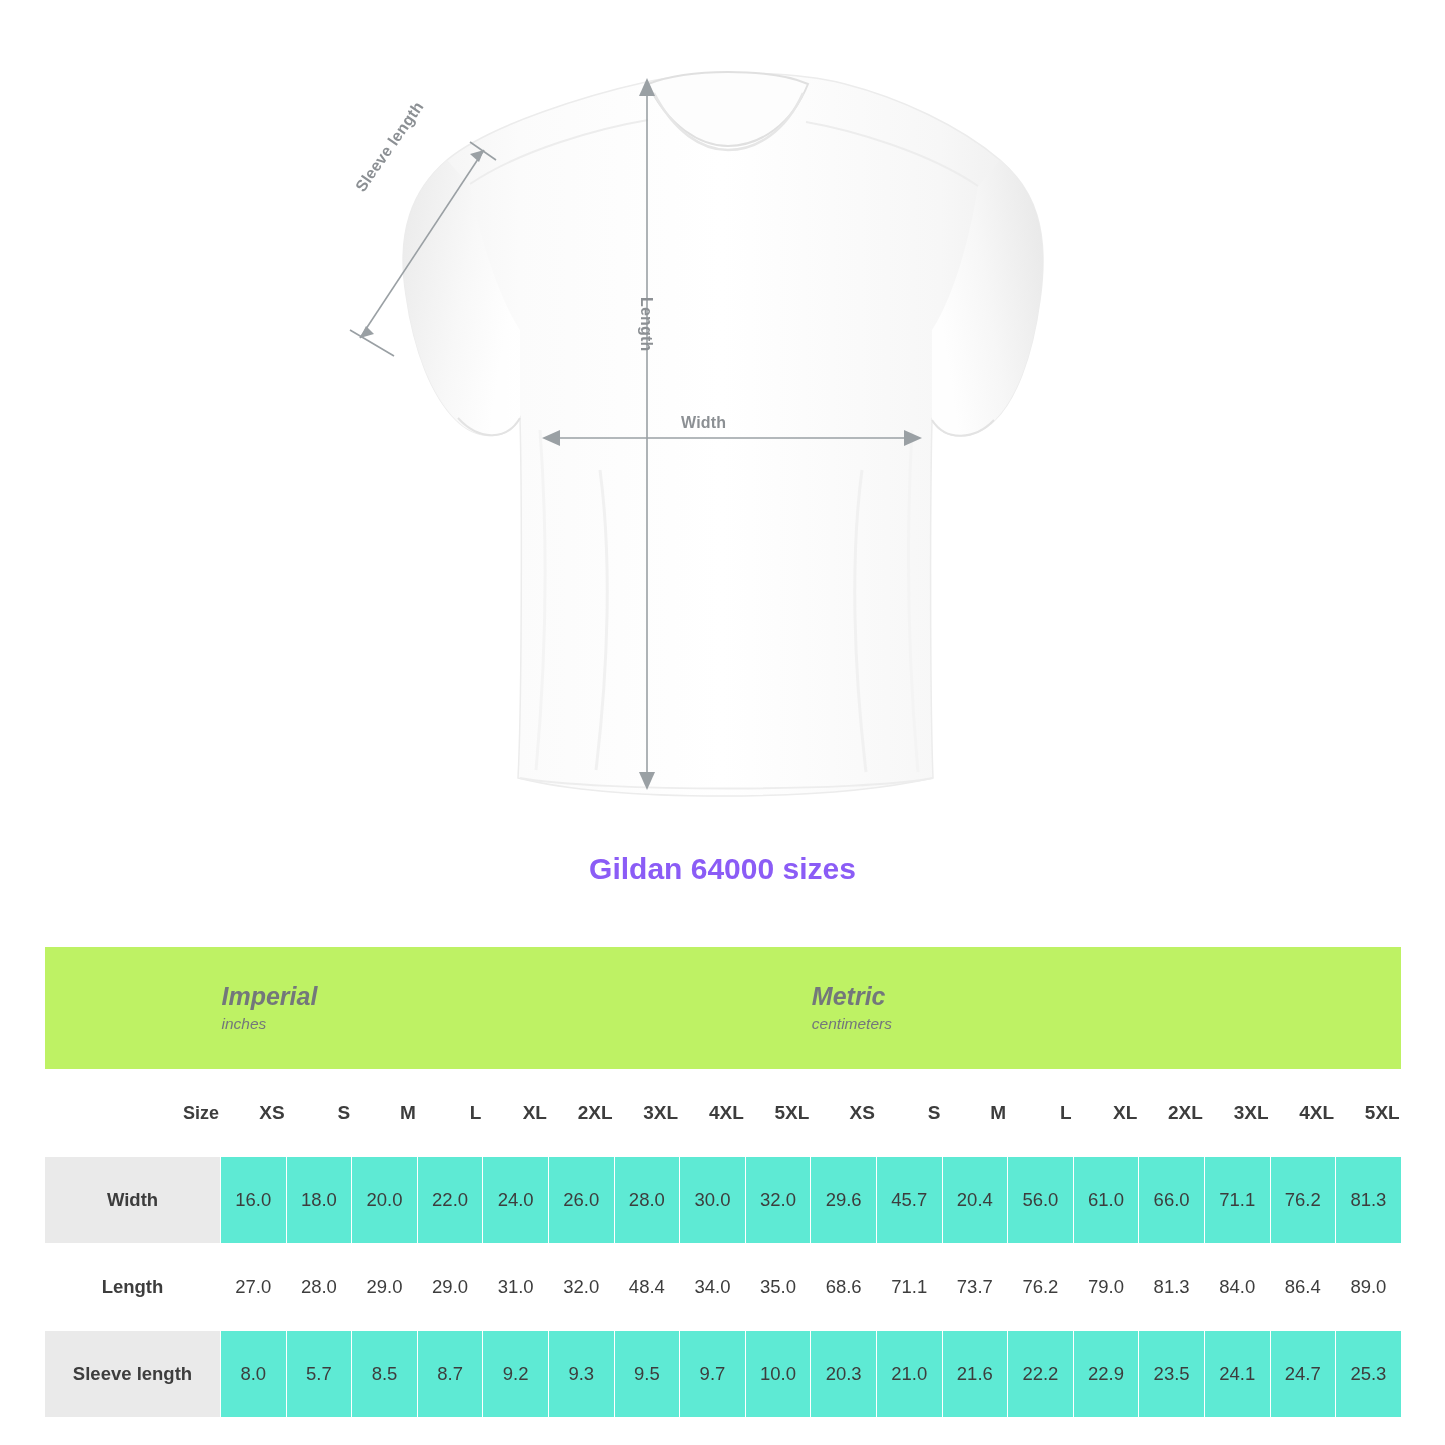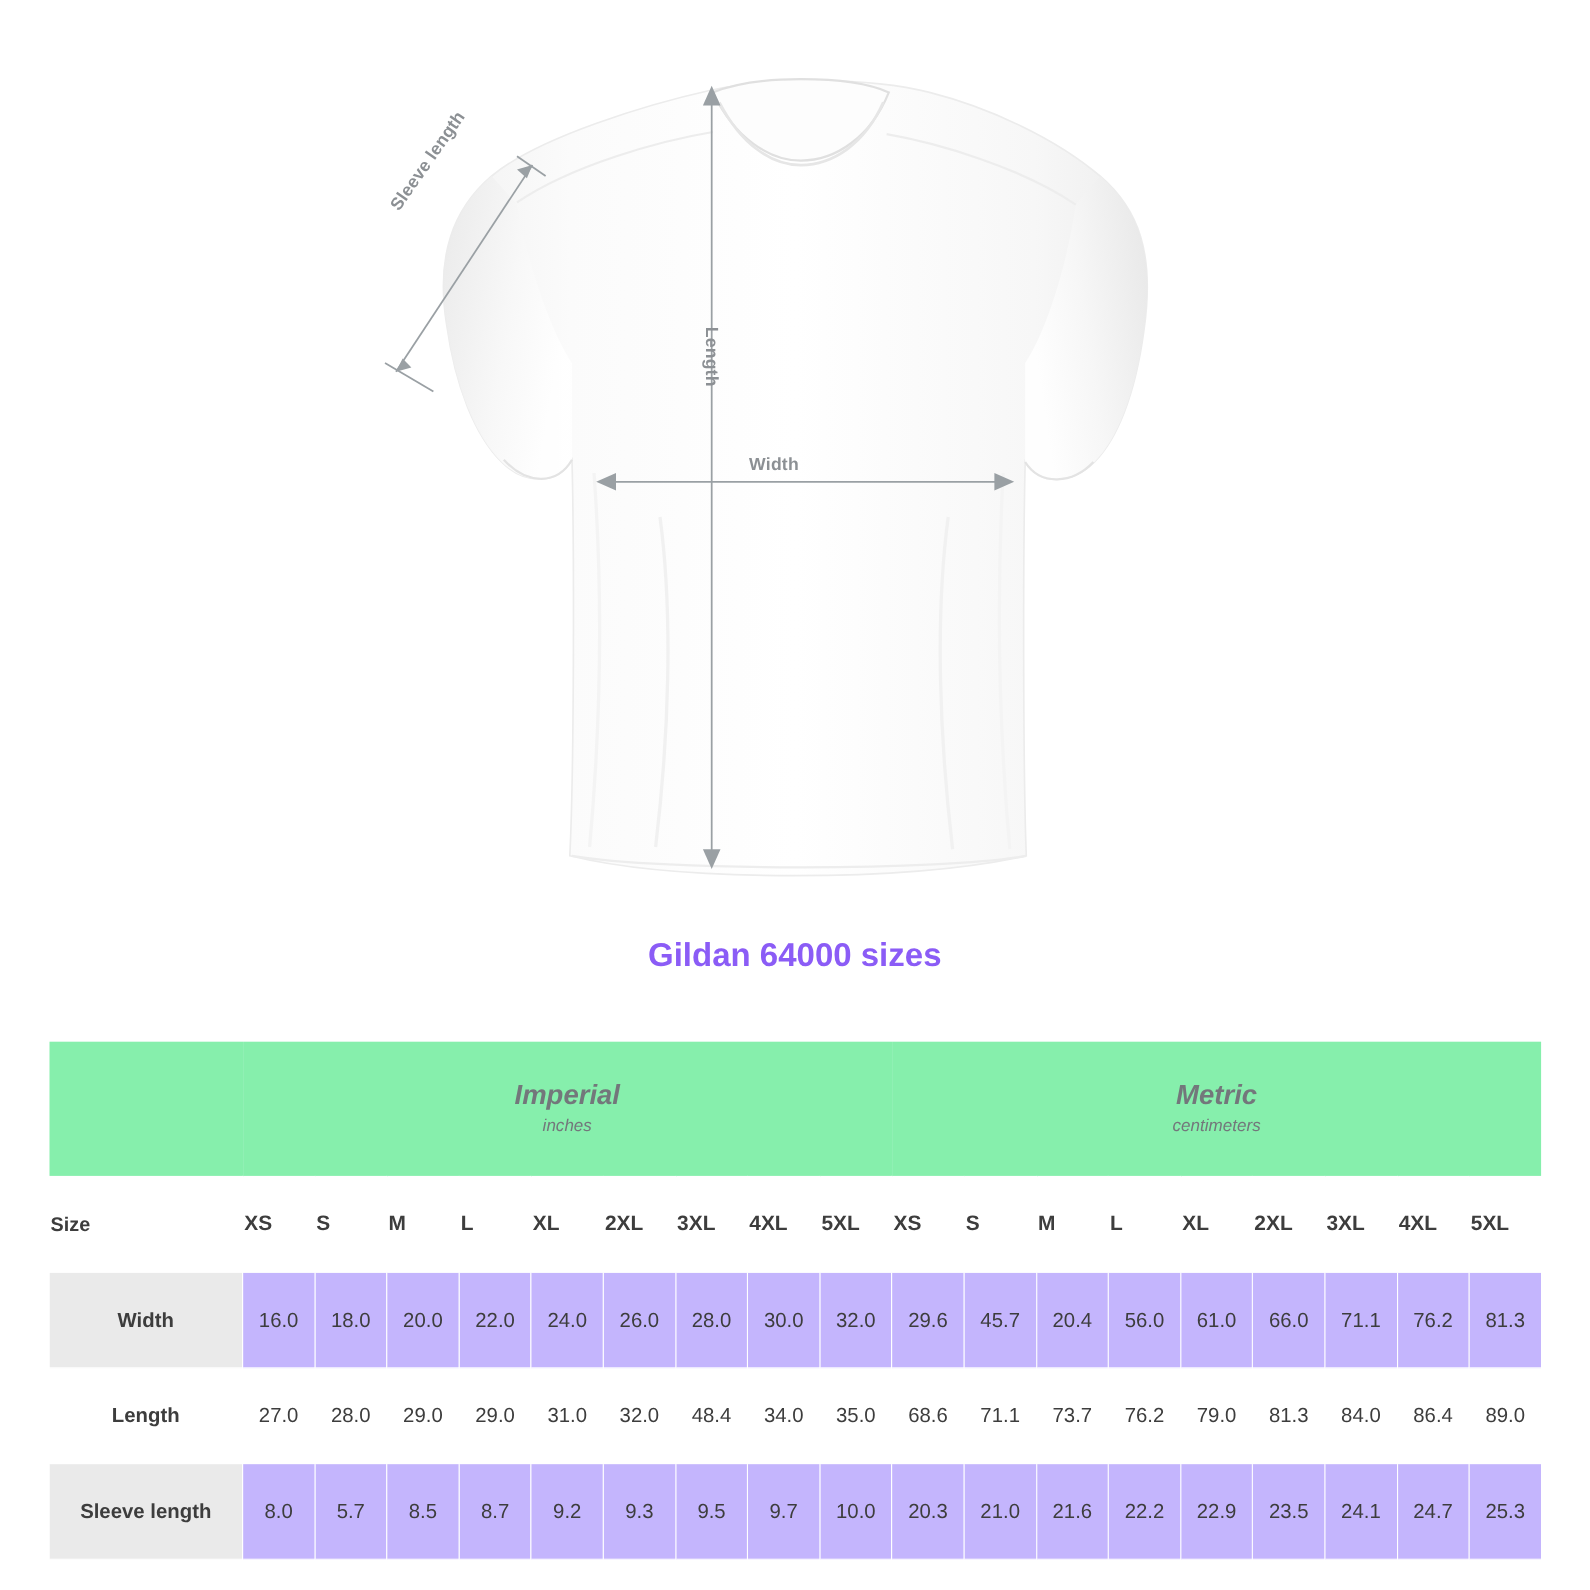--- a/index.html
+++ b/index.html
@@ -84,24 +84,23 @@
     left: 44px;
     top: 947px;
     width: 1357px;
   }
   table.size-chart {
     border-collapse: collapse;
     width: 1357px;
     table-layout: fixed;
   }
   table.size-chart tr.unit-row td {
-    background: #86efac;
+    background: #bef264;
     height: 120px;
     vertical-align: middle;
-    text-align: center;
     border: none;
   }
   .unit-name {
     font-size: 25px;
     font-style: italic;
     font-weight: bold;
     color: #73777b;
     line-height: 1.25;
   }
   .unit-sub {
@@ -113,41 +112,41 @@
 
   table.size-chart td {
     border: 1px solid #ffffff;
   }
   .row-head {
     width: 176px;
   }
   .hdr-row td {
     background: #ffffff;
     height: 84px;
-    text-align: left;
+    text-align: right;
     vertical-align: middle;
     font-size: 19px;
     font-weight: bold;
     color: #3d3d3d;
   }
   .hdr-row td.row-head {
     font-size: 18px;
   }
   .data-row td {
     height: 84px;
     text-align: center;
     vertical-align: middle;
     font-size: 18.5px;
     color: #3d3d3d;
   }
   .data-row td.row-head {
     font-weight: bold;
     font-size: 18.5px;
   }
-  .row-shade td { background: #c4b5fd; }
+  .row-shade td { background: #5eead4; }
   .row-plain td { background: #ffffff; }
   .row-shade td.row-head { background: #eaeaea; }
 </style>
 </head>
 <body>
 
 <div class="page">
 
   <div class="illus">
     <div class="shirt-wrap">

